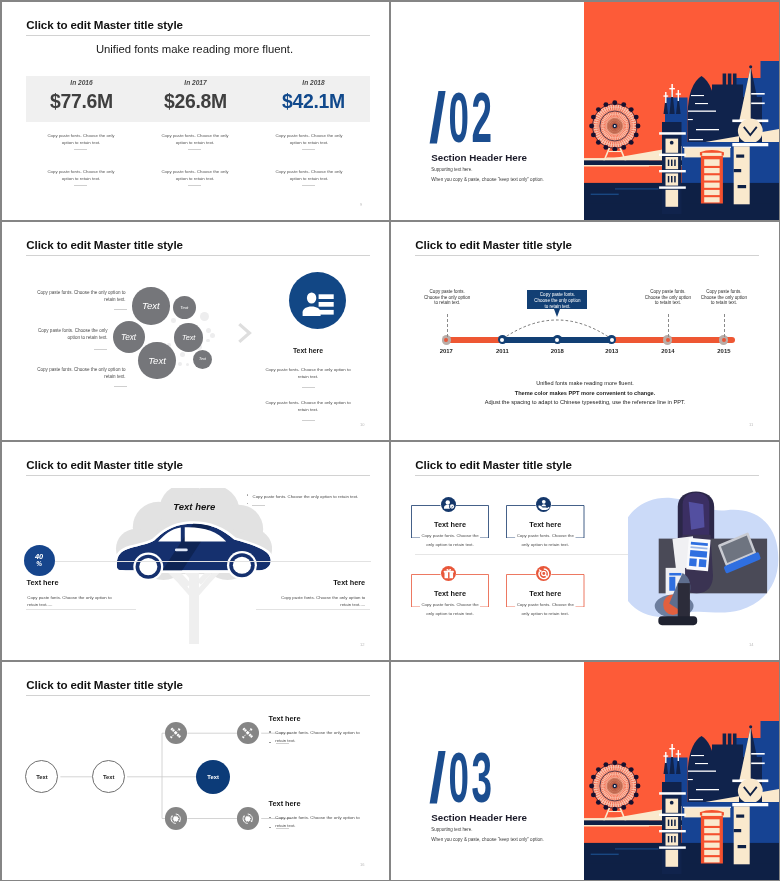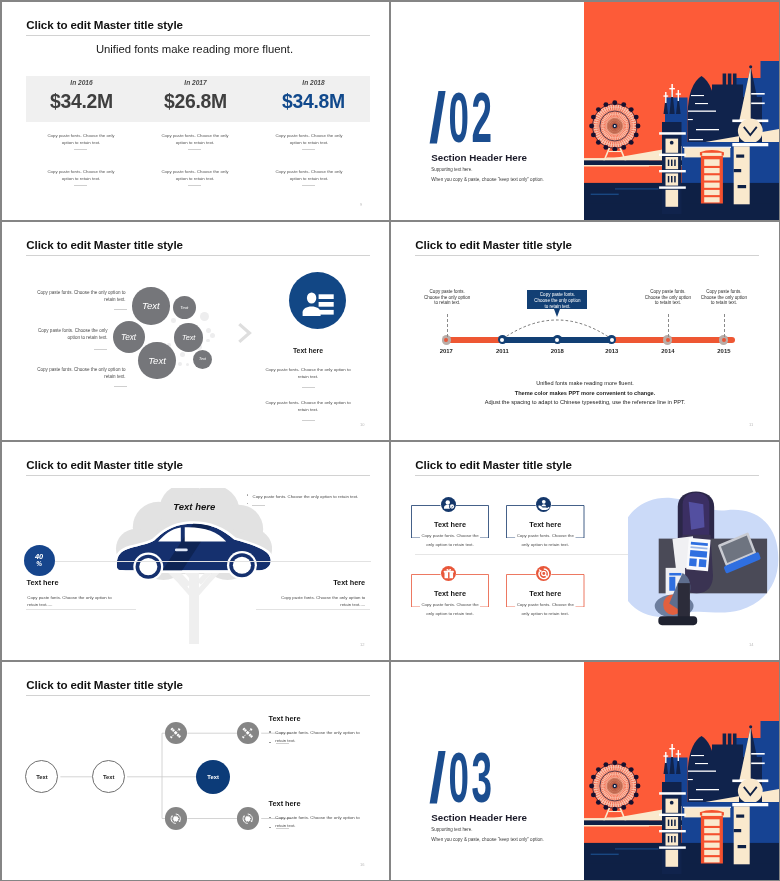--- a/index.html
+++ b/index.html
@@ -253,25 +253,25 @@
     </defs>
   </svg>
 
 <div class="grid">
   <div class="slide" id="s1">
     <div class="stitle" style="left:24.3px;top:16.2px;font-size:11.6px;">Click to edit Master title style</div>
     <div class="trule" style="left:24px;top:33px;width:344px;"></div>
     <div class="s1-sub" style="left:20.5px;top:40.5px;width:344px;text-align:center;">Unified fonts make reading more fluent.</div>
     <div class="s1-band" style="left:24px;top:74px;width:344px;height:46px;"></div>
     <div class="s1-yr" style="left:24px;top:77px;width:111px;">In 2016</div>
-    <div class="s1-val" style="left:24px;top:88px;width:111px;">$34.2M</div>
+    <div class="s1-val" style="left:24px;top:88px;width:111px;">$77.6M</div>
     <div class="s1-yr" style="left:138px;top:77px;width:111px;">In 2017</div>
     <div class="s1-val" style="left:138px;top:88px;width:111px;">$26.8M</div>
     <div class="s1-yr" style="left:256px;top:77px;width:111px;">In 2018</div>
-    <div class="s1-val" style="left:256px;top:88px;width:111px;color:#11498c;">$34.8M</div>
+    <div class="s1-val" style="left:256px;top:88px;width:111px;color:#11498c;">$42.1M</div>
 
     <div class="s1-cap" style="left:39px;top:130px;width:80px;">Copy paste fonts. Choose the only option to retain text.</div>
     <div class="s1-dash" style="left:72px;top:147px;"></div>
     <div class="s1-cap" style="left:153px;top:130px;width:80px;">Copy paste fonts. Choose the only option to retain text.</div>
     <div class="s1-dash" style="left:186px;top:147px;"></div>
     <div class="s1-cap" style="left:267px;top:130px;width:80px;">Copy paste fonts. Choose the only option to retain text.</div>
     <div class="s1-dash" style="left:300px;top:147px;"></div>
 
     <div class="s1-cap" style="left:39px;top:166px;width:80px;">Copy paste fonts. Choose the only option to retain text.</div>
     <div class="s1-dash" style="left:72px;top:183px;"></div>

